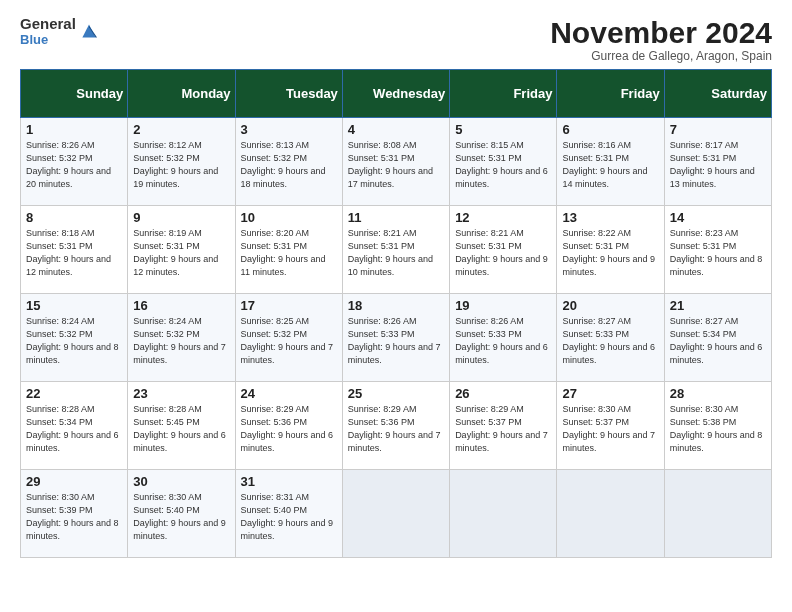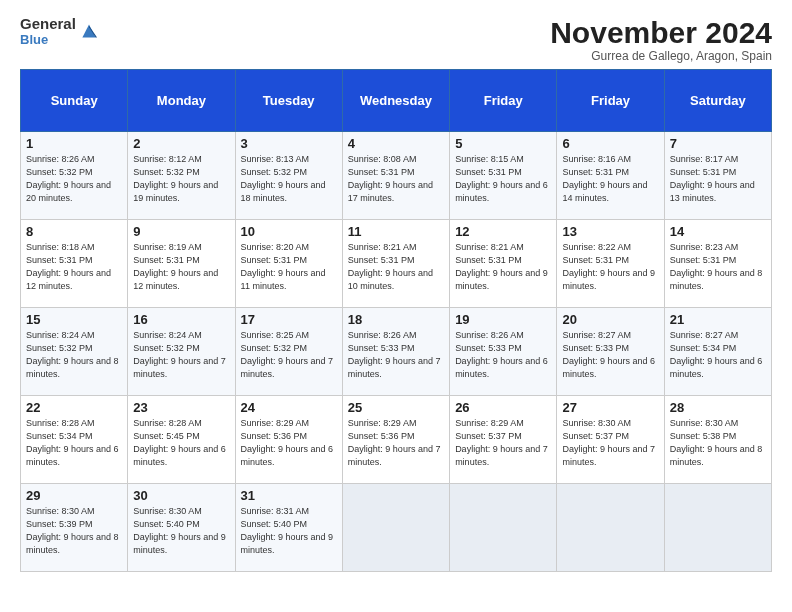--- a/index.html
+++ b/index.html
@@ -50,26 +50,26 @@
     .cal-subtitle {
       font-size: 12px;
       color: #555;
     }
     table {
       width: 100%;
       border-collapse: collapse;
       table-layout: fixed;
     }
     thead tr th {
-      background: #1d4ed8;
+      background: #14532d;
       color: #fff;
       font-size: 13px;
       font-weight: bold;
-      padding: 23px 4px;
-      text-align: center;
+      padding: 16px 4px;
+      text-align: right;
       border: 1px solid #2e6aa8;
     }
     tbody tr td {
       vertical-align: top;
       border: 1px solid #ccc;
       padding: 4px 5px;
       font-size: 9.5px;
       color: #333;
       height: 88px;
       background: #fff;

